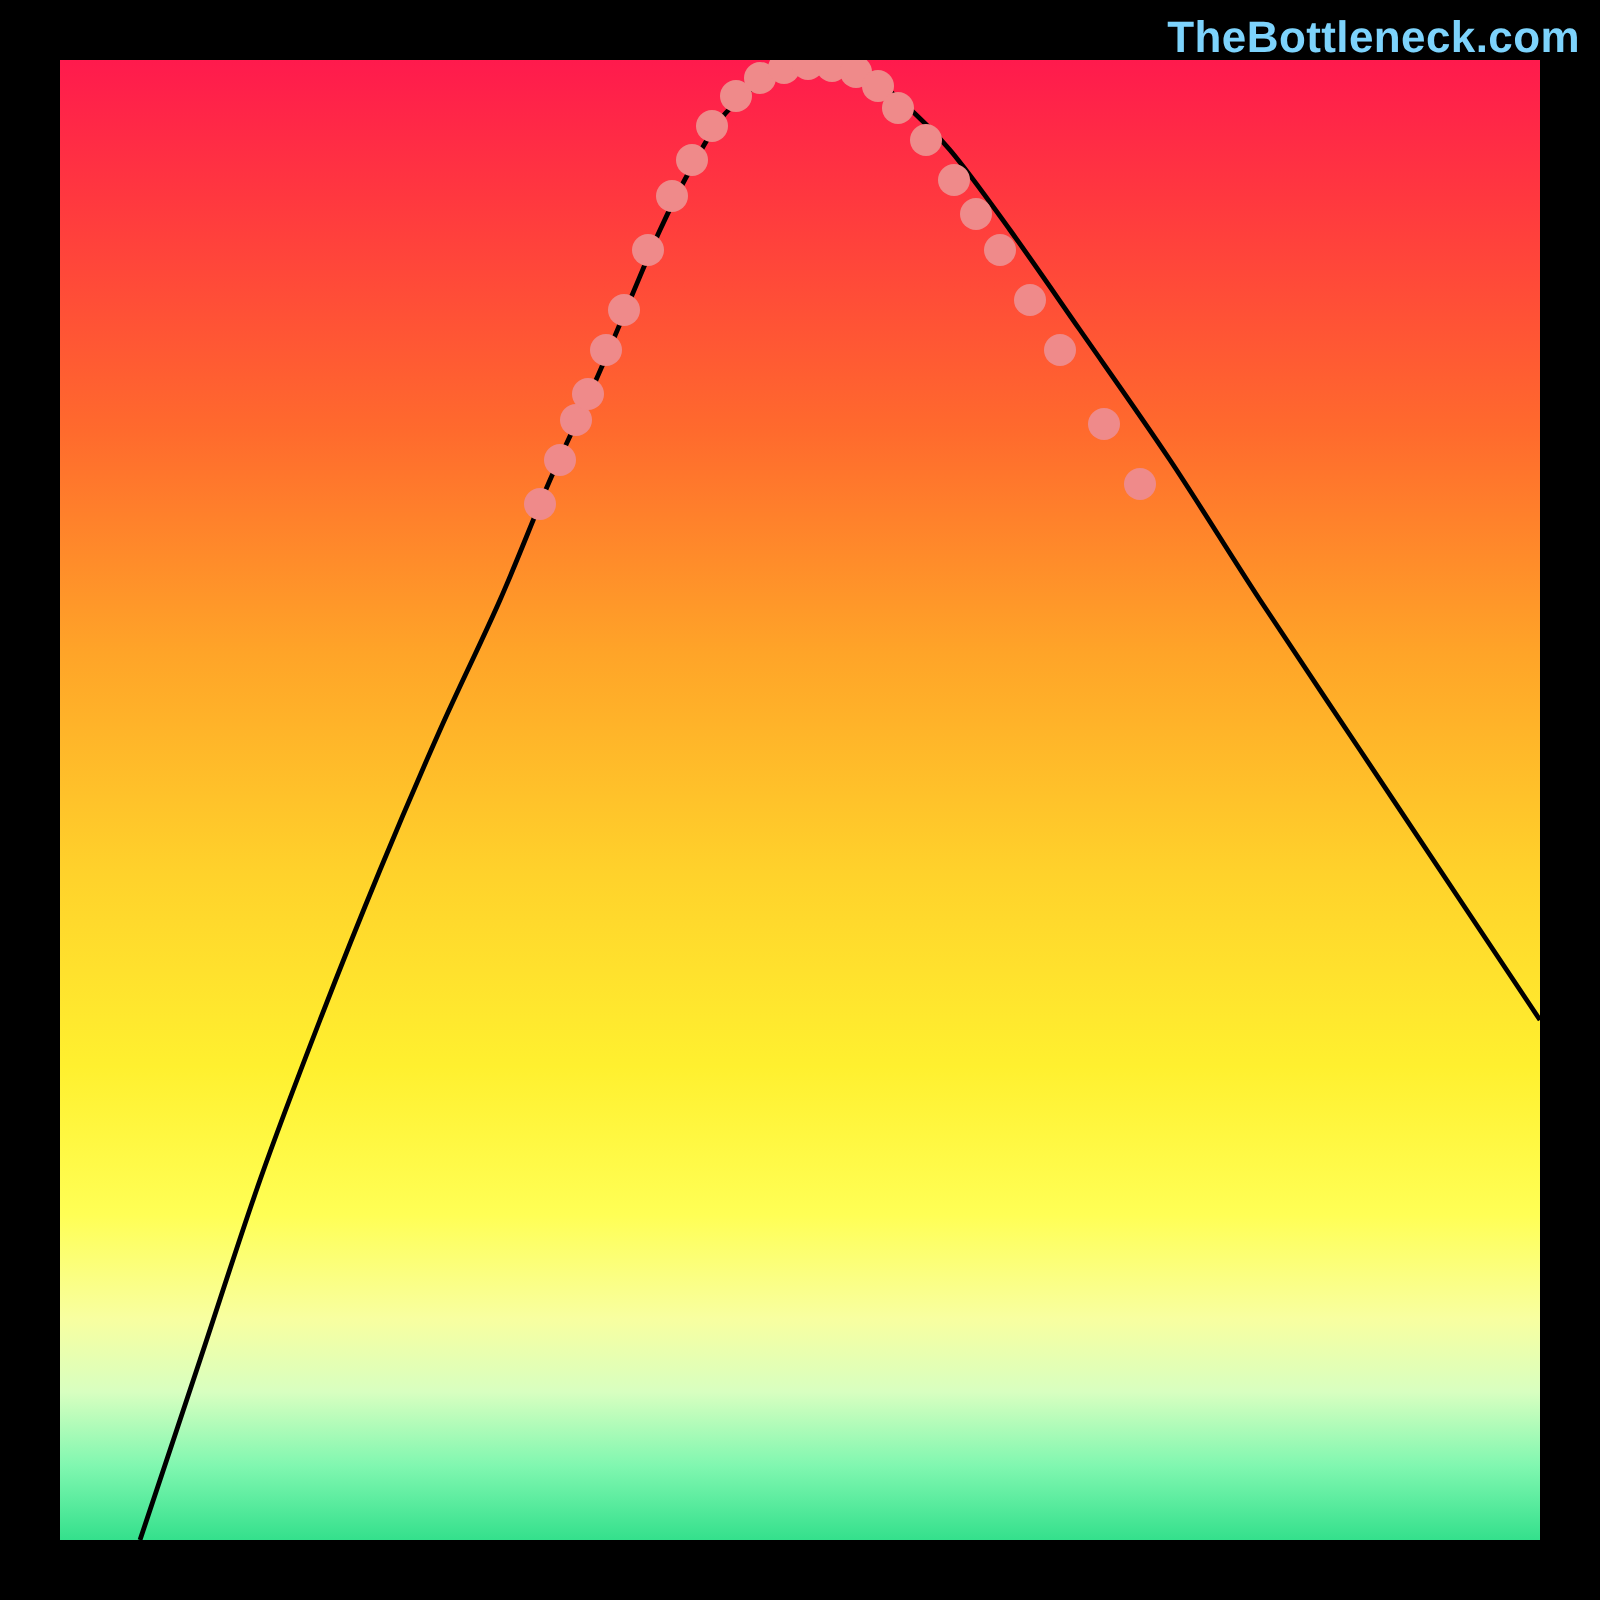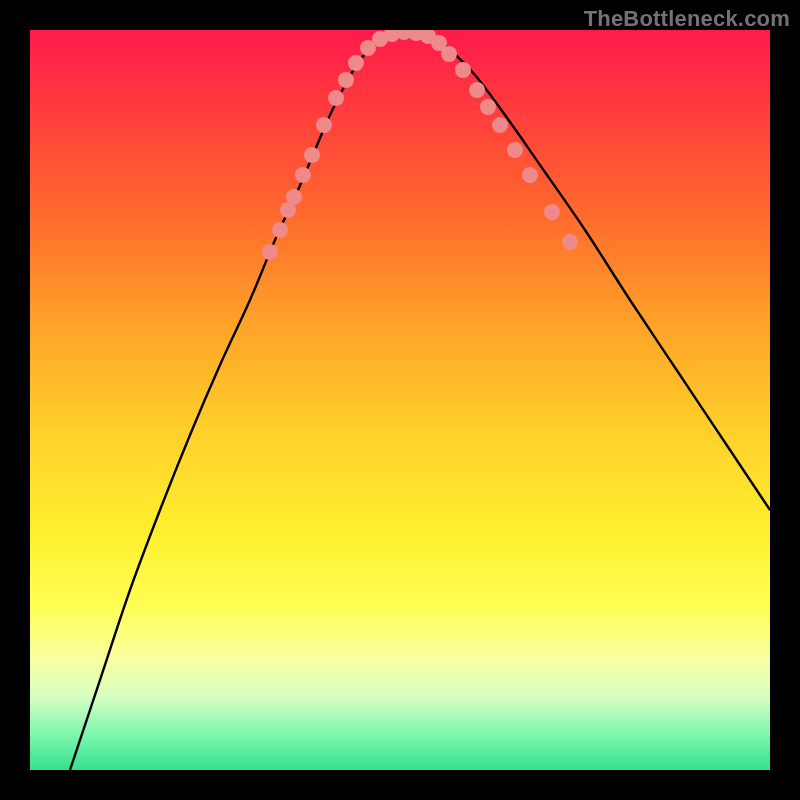--- a/index.html
+++ b/index.html
@@ -34,21 +34,21 @@
       #f8ffa0 85%,
       #d8ffc0 90%,
       #80f7b0 95%,
       #34e08c 100%
     );
   }
   .watermark {
     position: absolute;
     top: 6px;
     right: 10px;
-    color: #737373;
+    color: #7dd3fc;
     font-size: 22px;
     font-weight: 600;
     letter-spacing: 0.2px;
     user-select: none;
   }
   svg.curve {
     position: absolute;
     left: 0;
     top: 0;
   }

